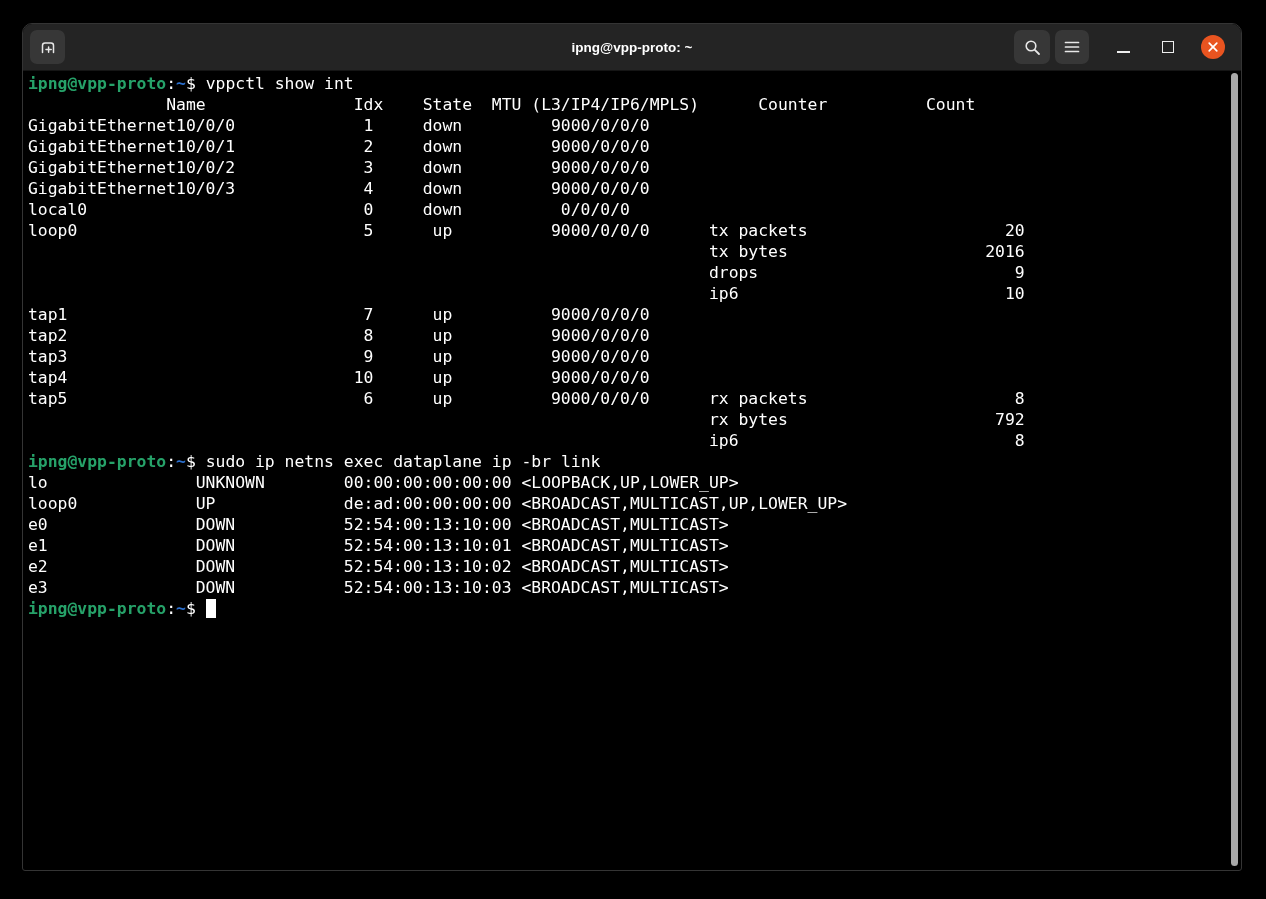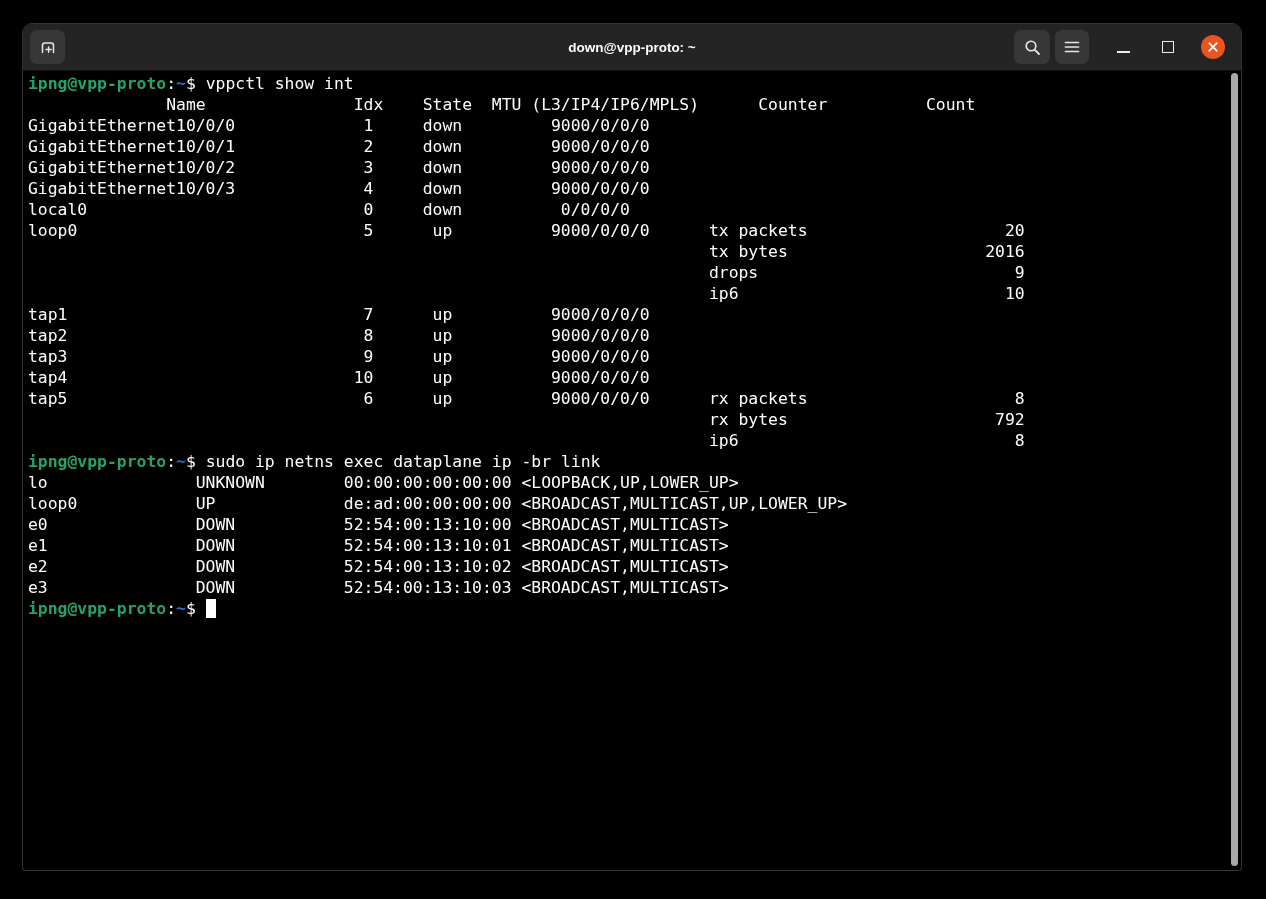--- a/index.html
+++ b/index.html
@@ -103,21 +103,21 @@
 
     <div class="hb-btn newtab-btn">
       <span>
         <svg class="icon-svg" width="18" height="18" viewBox="0 0 18 18">
           <path d="M3.5 14.5 V7.5 a2.5 2.5 0 0 1 2.5 -2.5 h6 a2.5 2.5 0 0 1 2.5 2.5 v7" fill="none" stroke="#e8e8e8" stroke-width="1.5" stroke-linecap="round"></path>
           <path d="M9.6 9 v5.2 M7 11.6 h5.2" fill="none" stroke="#e8e8e8" stroke-width="1.5" stroke-linecap="round"></path>
         </svg>
       </span>
     </div>
 
-    <div class="window-title">down@vpp-proto: ~</div>
+    <div class="window-title">ipng@vpp-proto: ~</div>
 
     <div class="hb-right">
       <div class="hb-btn" style="width:36px">
         <span>
           <svg class="icon-svg" width="17" height="17" viewBox="0 0 17 17">
             <circle cx="7" cy="7" r="4.8" fill="none" stroke="#e8e8e8" stroke-width="1.6"></circle>
             <line x1="10.8" y1="10.8" x2="15" y2="15" stroke="#e8e8e8" stroke-width="1.8" stroke-linecap="round"></line>
           </svg>
         </span>
       </div>

